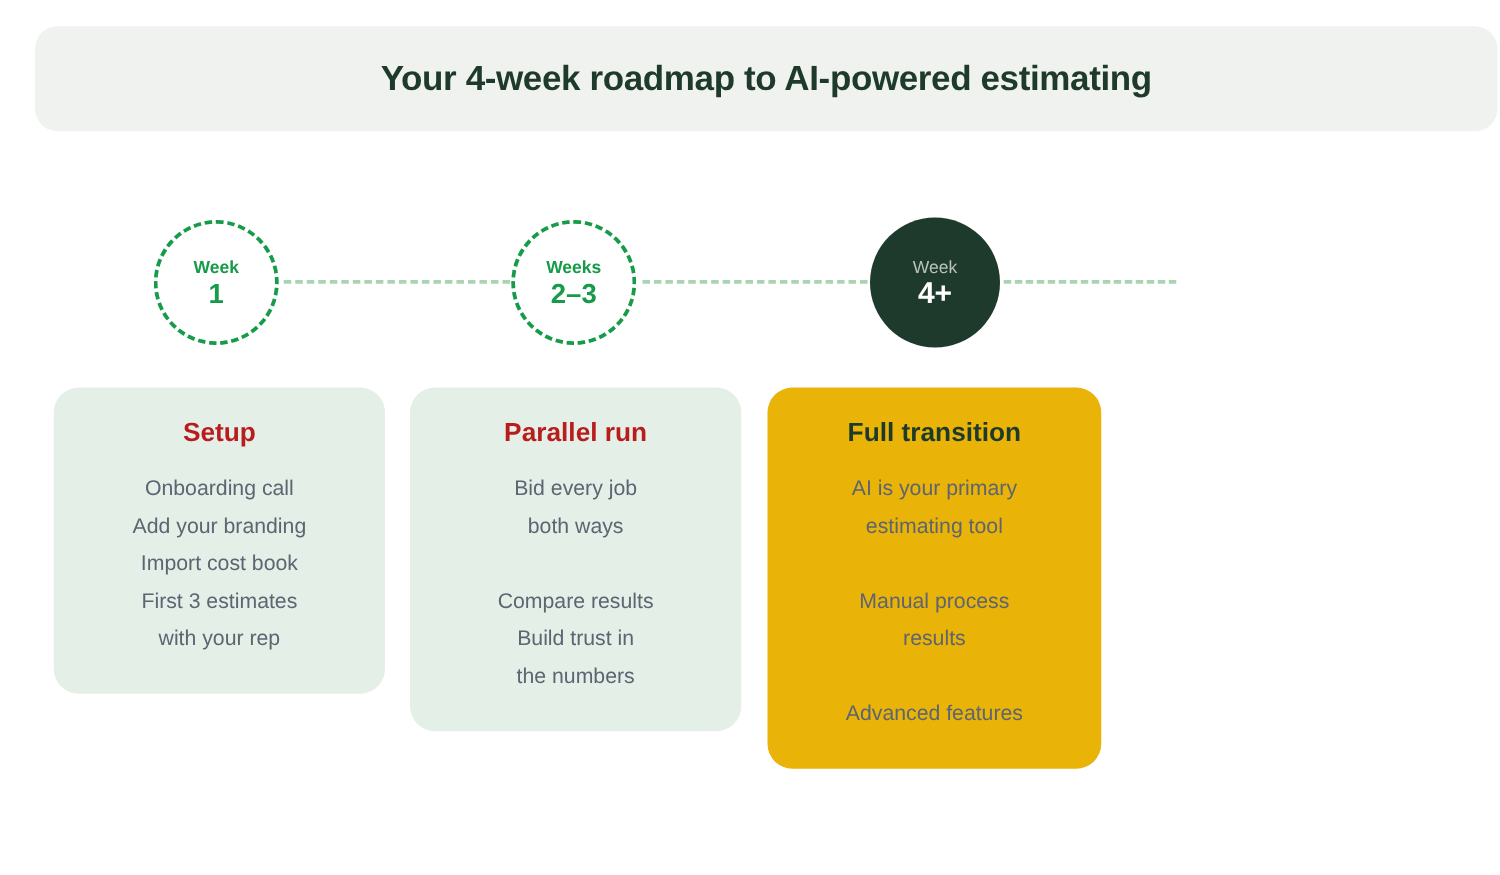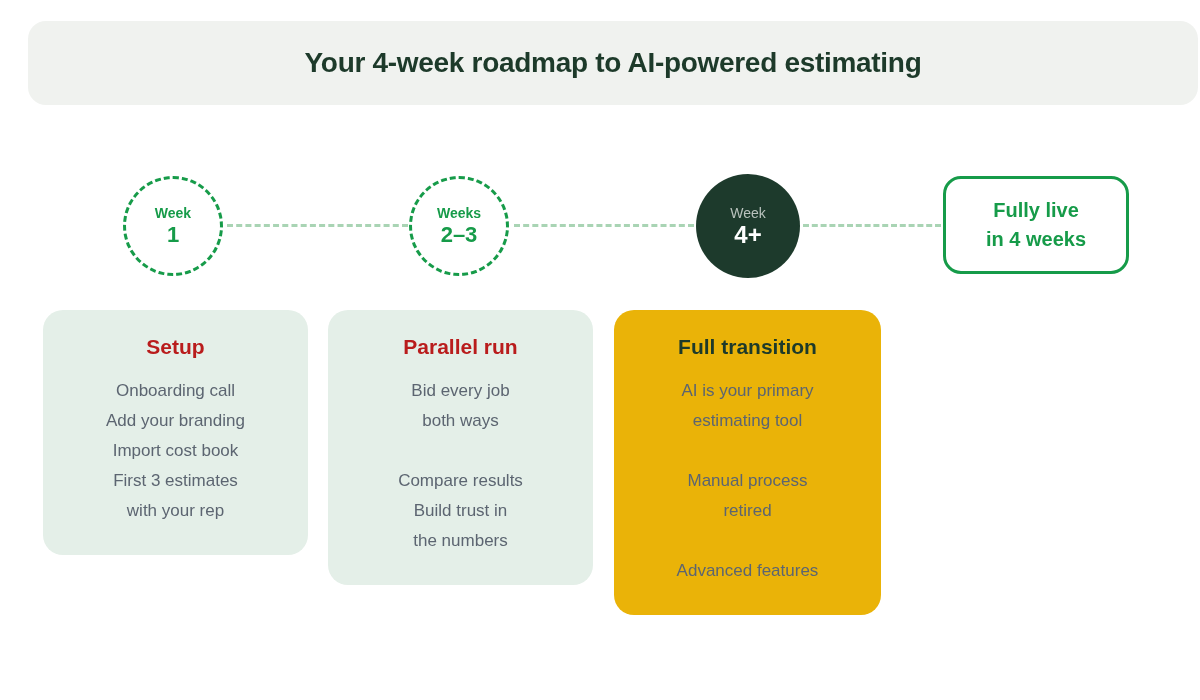--- a/index.html
+++ b/index.html
@@ -168,24 +168,20 @@
   </div>
   <div class="milestone dashed m2">
     <div class="milestone-label">Weeks</div>
     <div class="milestone-value">2–3</div>
   </div>
   <div class="milestone filled m3">
     <div class="milestone-label">Week</div>
     <div class="milestone-value">4+</div>
   </div>
 
-  <div class="endpoint-box">
-    <div class="endpoint-line">Fully live</div>
-    <div class="endpoint-line">in 4 weeks</div>
-  </div>
 
   <div class="card mint c1">
     <div class="card-title green">Setup</div>
     <div class="card-line">Onboarding call</div>
     <div class="card-line">Add your branding</div>
     <div class="card-line">Import cost book</div>
     <div class="card-line">First 3 estimates</div>
     <div class="card-line">with your rep</div>
   </div>
 
@@ -198,19 +194,19 @@
     <div class="card-line">Build trust in</div>
     <div class="card-line">the numbers</div>
   </div>
 
   <div class="card gray c3">
     <div class="card-title dark">Full transition</div>
     <div class="card-line">AI is your primary</div>
     <div class="card-line">estimating tool</div>
     <div class="group-gap"></div>
     <div class="card-line">Manual process</div>
-    <div class="card-line">retired</div>
+    <div class="card-line">results</div>
     <div class="group-gap"></div>
     <div class="card-line">Advanced features</div>
   </div>
 
 
 </div>
 
 </body></html>

